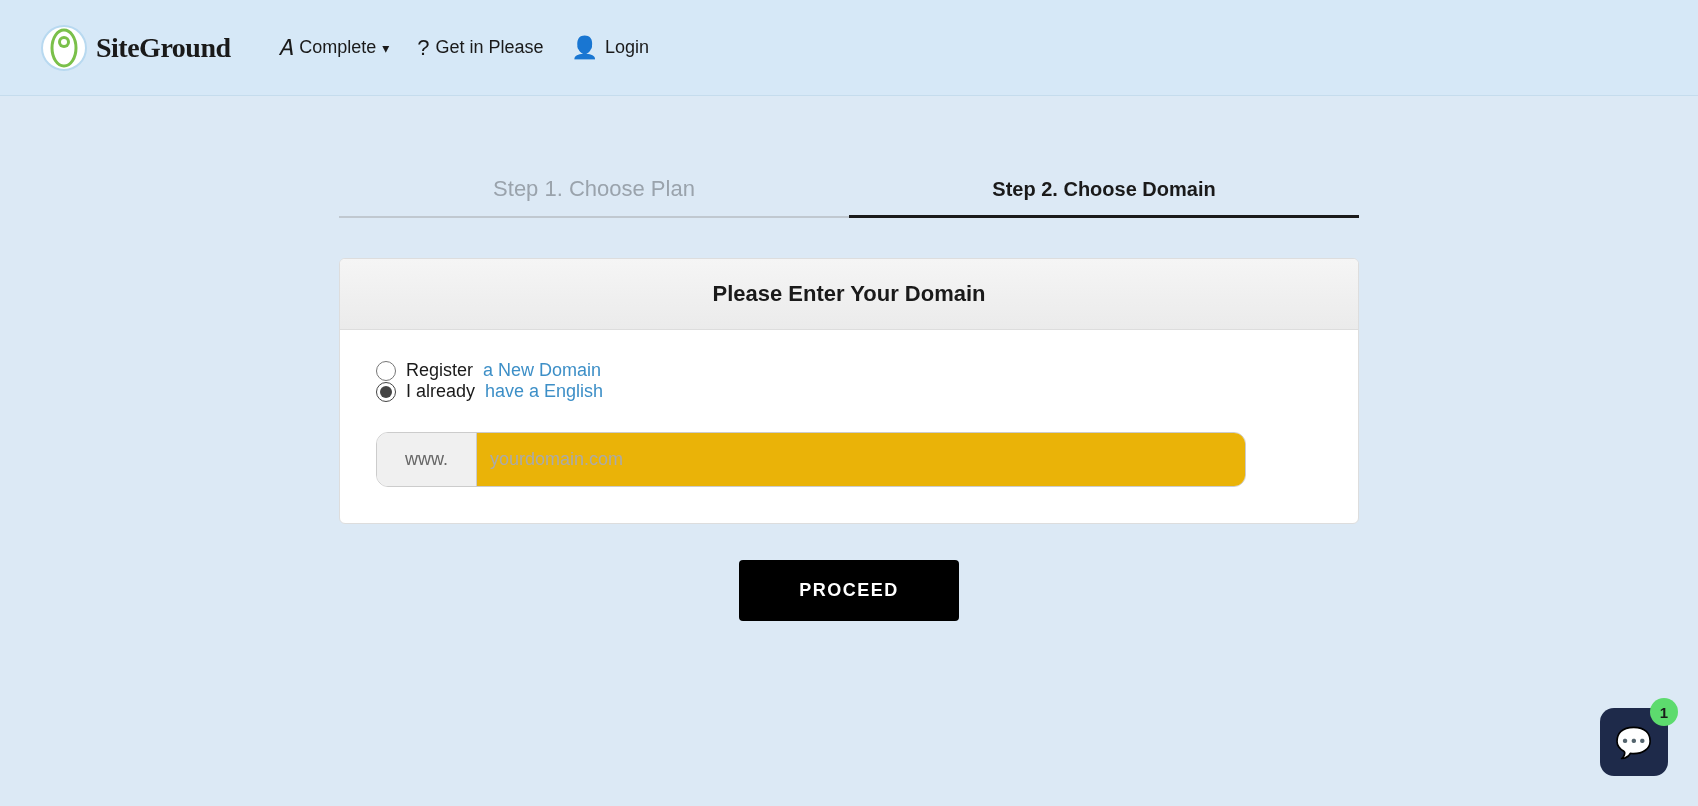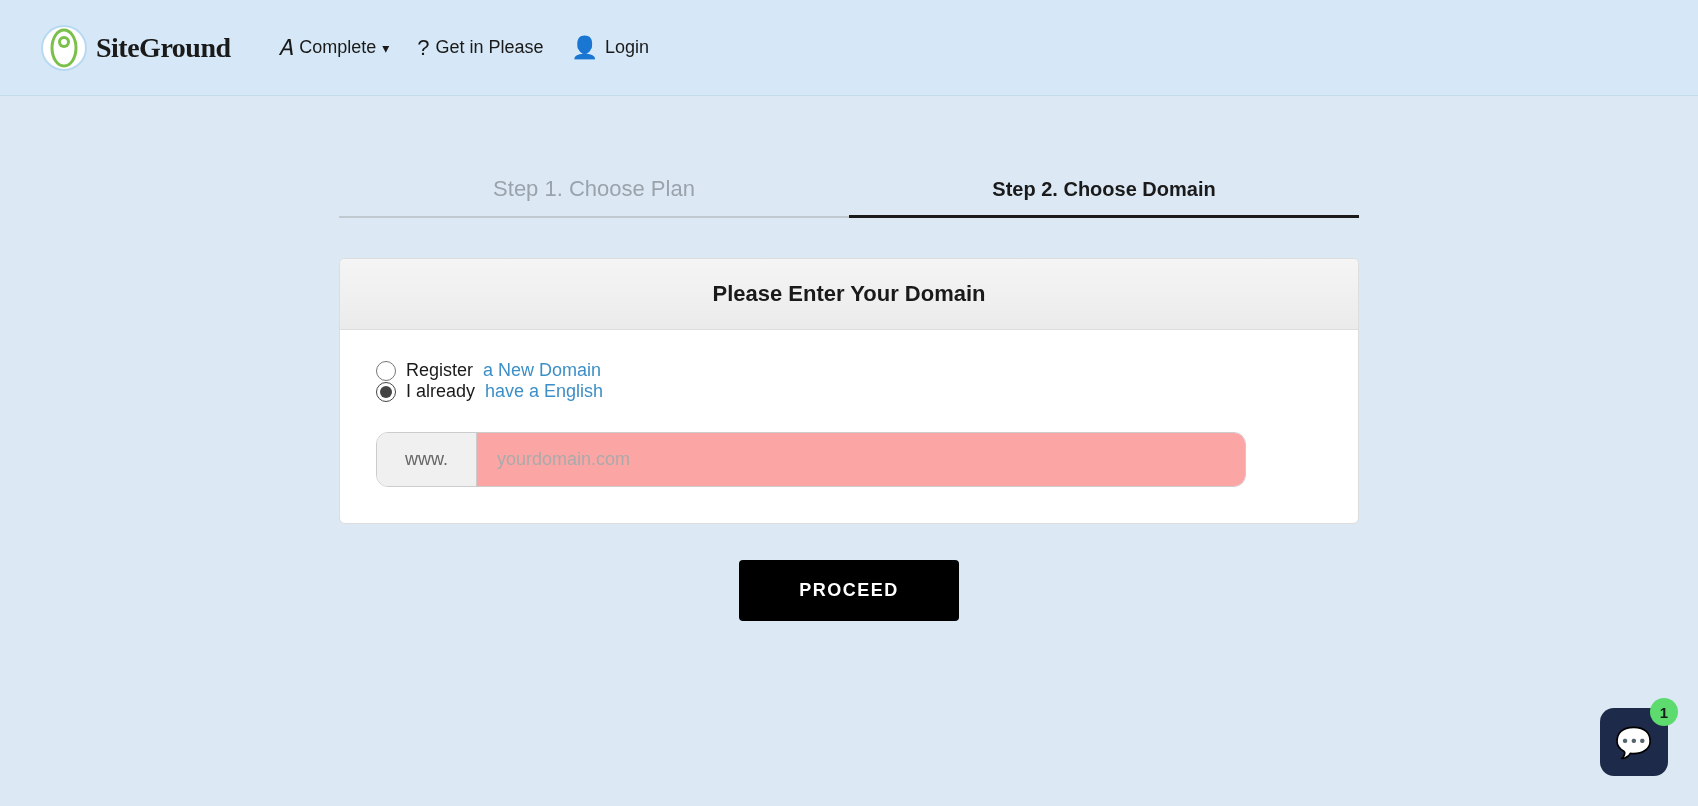--- a/index.html
+++ b/index.html
@@ -161,24 +161,24 @@
       display: flex;
       align-items: center;
       border-right: 1px solid #ccc;
       min-width: 100px;
       justify-content: center;
     }
     .domain-input {
       flex: 1;
       border: none;
       outline: none;
-      padding: 16px 20px;
+      padding: 16px 13px;
       font-size: 18px;
       color: #555;
-      background: #fca5a5;
+      background: #eab308;
     }
     .domain-input::placeholder {
       color: #aaa;
     }
 
     
     .proceed-wrap {
       display: flex;
       justify-content: center;
       margin-top: 16px;

